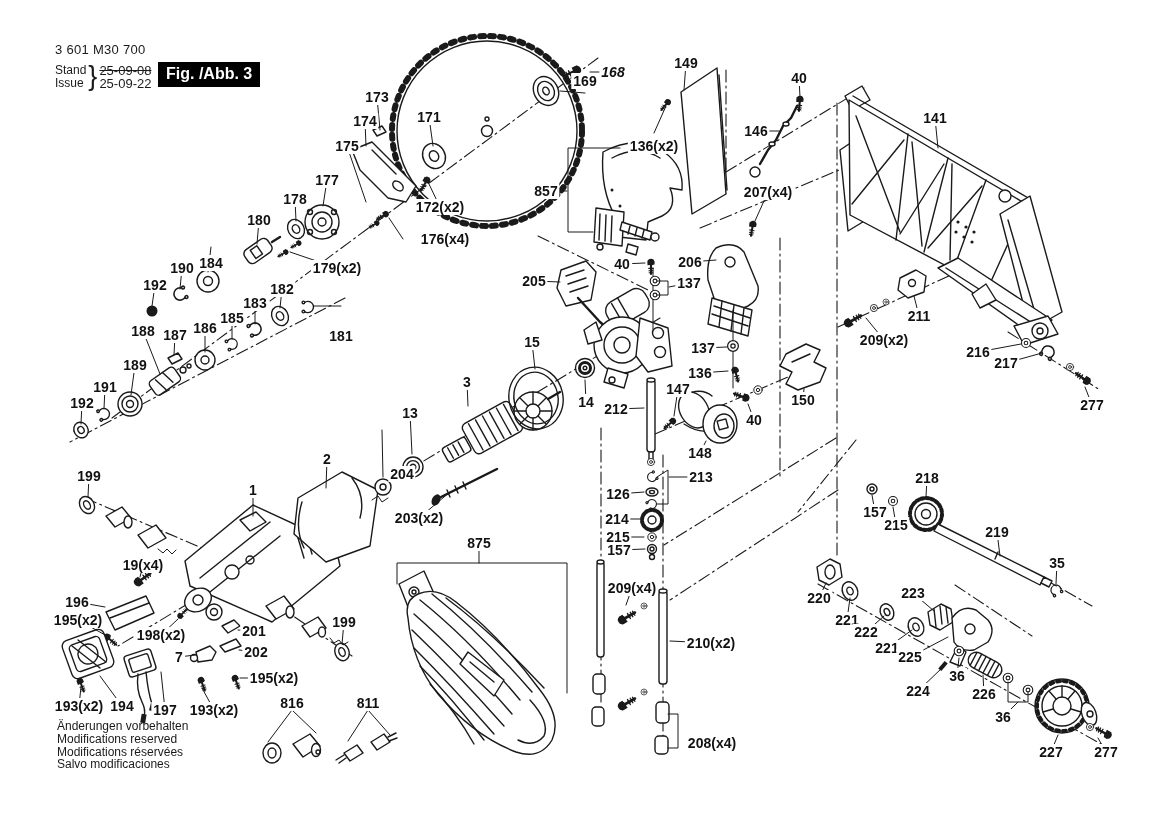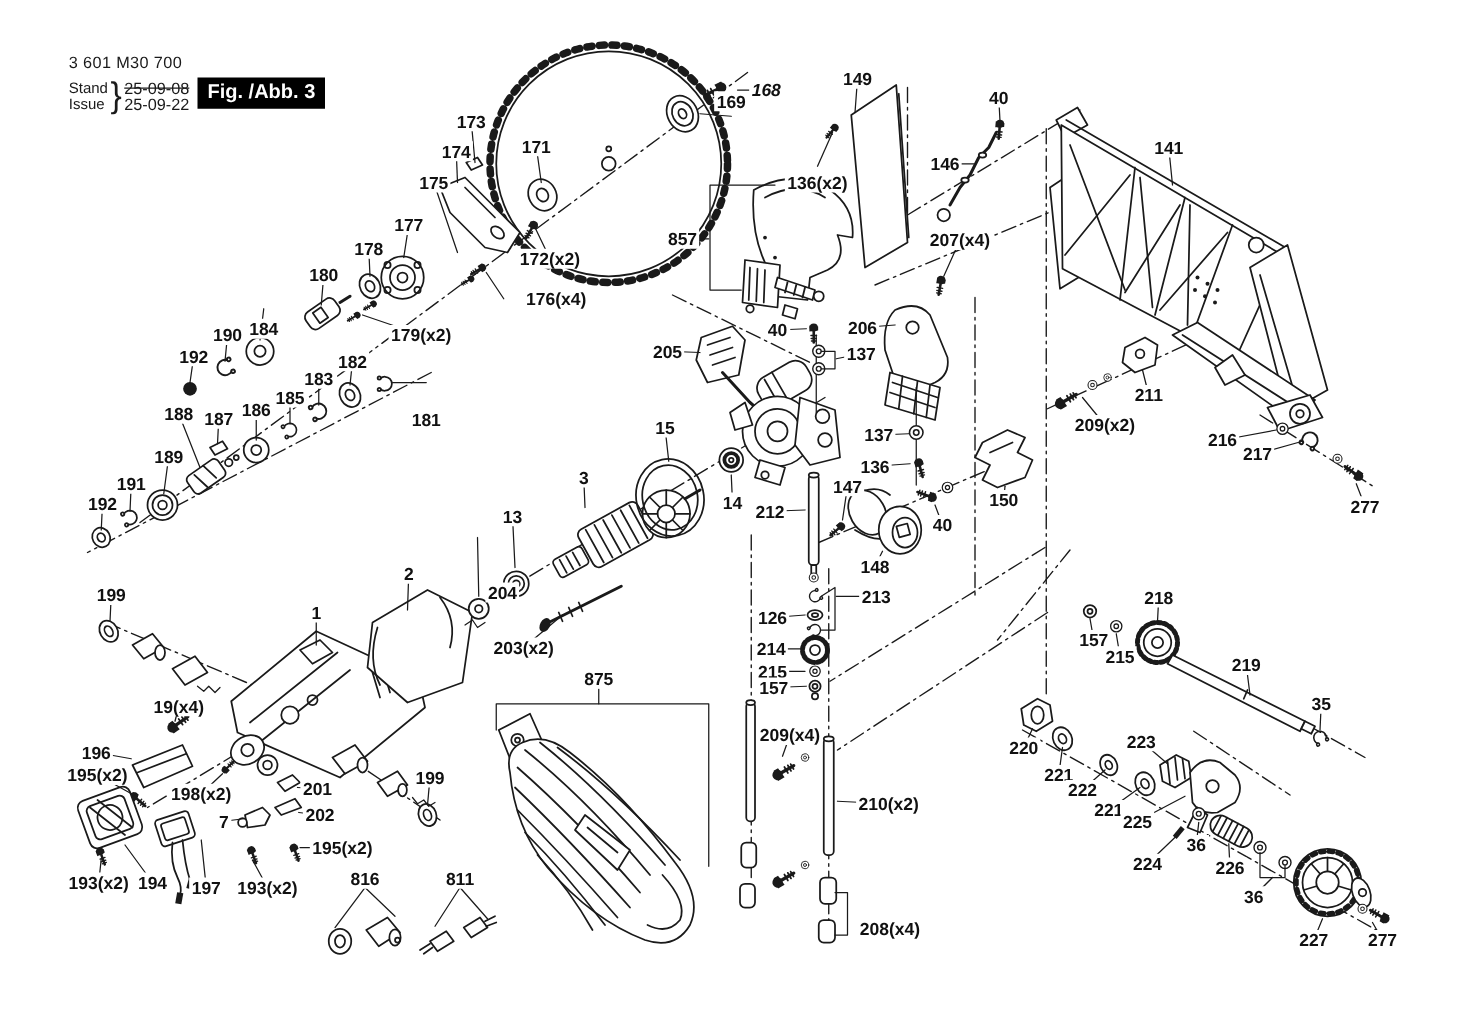--- a/index.html
+++ b/index.html
@@ -754,14 +754,20 @@
     </div>
     <div class="rev-b">}</div>
     <div class="rev-d">
       <span class="struck">25-09-08</span>
       <span>25-09-22</span>
     </div>
   </div>
   <div class="figbox">Fig. /Abb. 3</div>
 </div>
 
-
+<div class="footer">
+  <div>Änderungen vorbehalten</div>
+  <div>Modifications reserved</div>
+  <div>Modifications réservées</div>
+  <div>Salvo modificaciones</div>
 </div>
 
+</div>
+
 </body></html>

